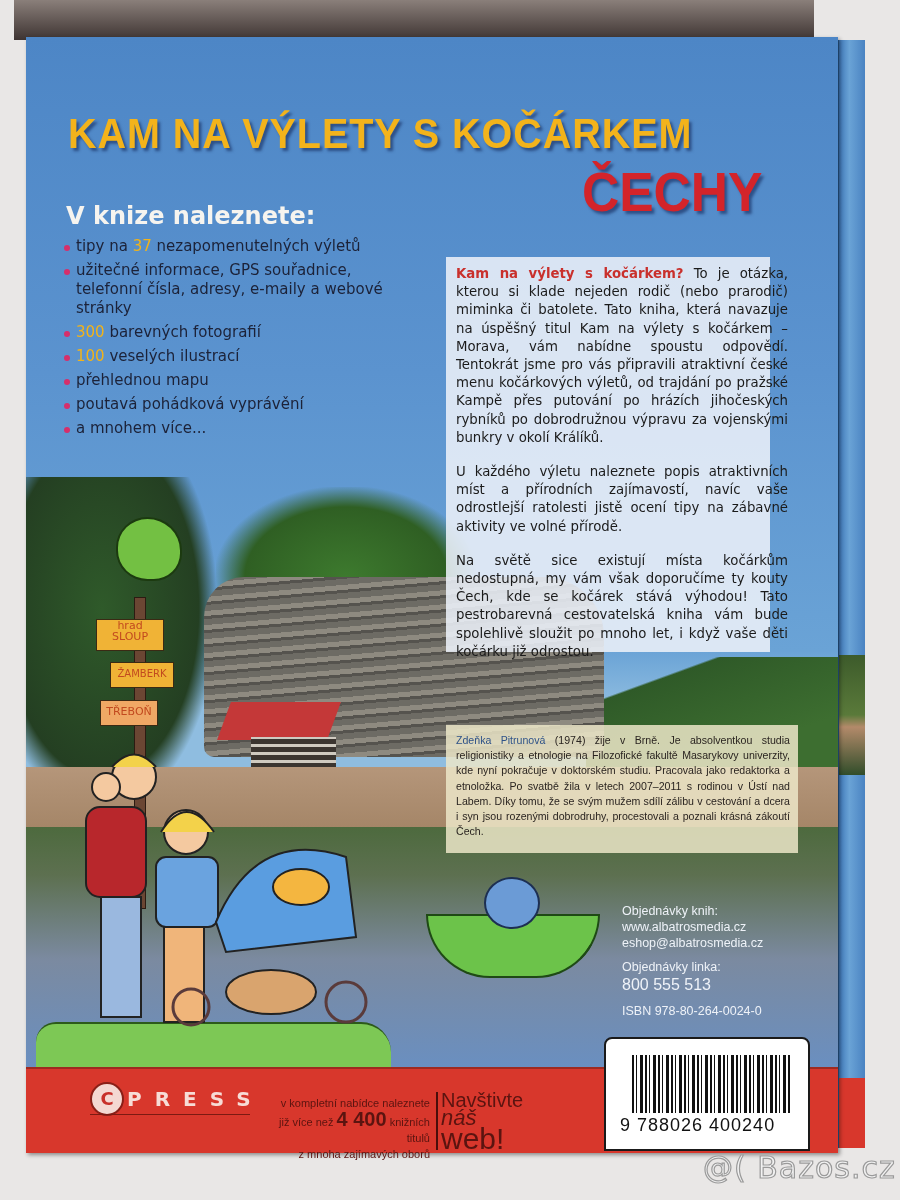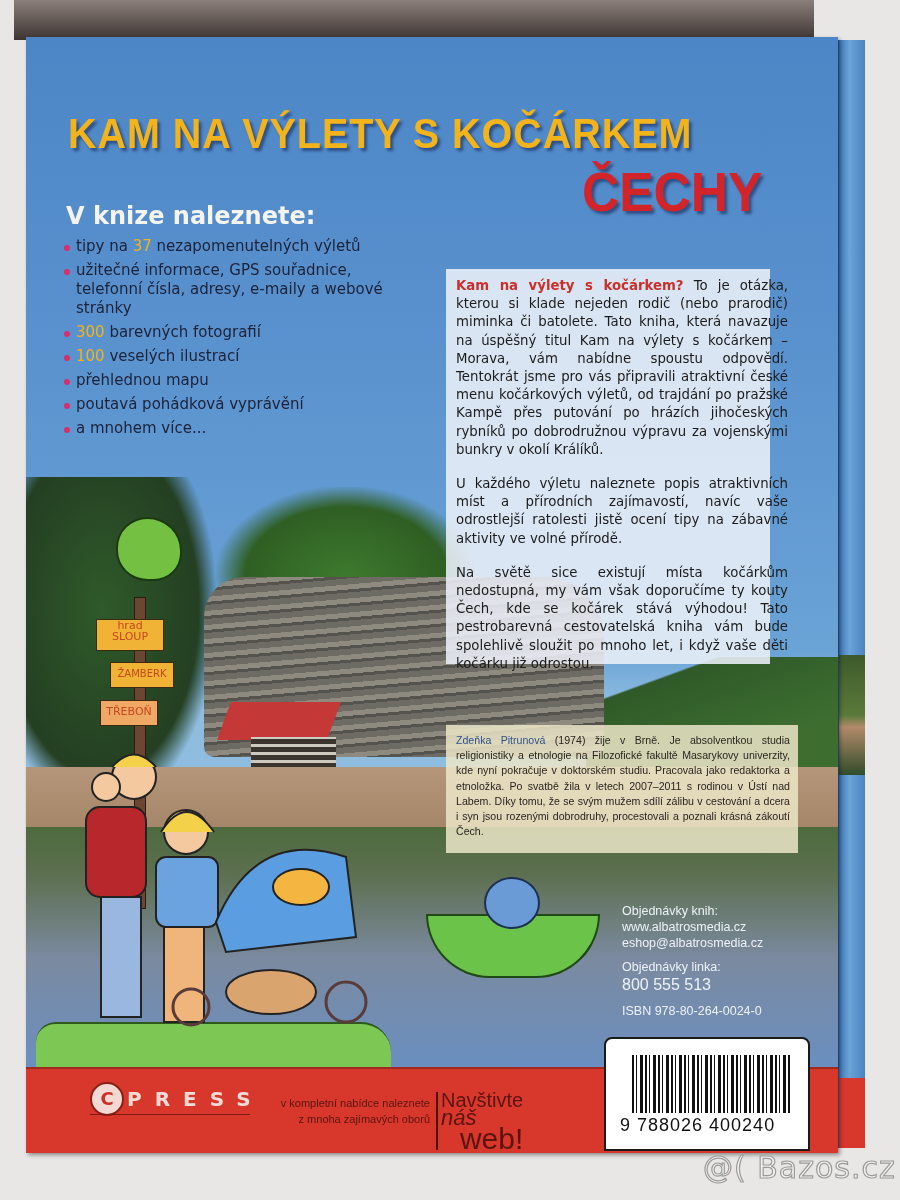--- a/index.html
+++ b/index.html
@@ -55,21 +55,21 @@
     font-size:56px;color:#d3242a;text-shadow:3px 3px 3px rgba(20,40,90,.6);transform:scaleX(.92);transform-origin:left;}
 
   
   .list-head{position:absolute;left:40px;top:165px;font-weight:bold;font-size:24px;color:#f6f4ef;}
   .list{position:absolute;left:36px;top:200px;margin:0;padding:0;list-style:none;width:340px;}
   .list li{position:relative;padding-left:14px;font-size:15px;line-height:19px;color:#1c2238;margin-bottom:5px;}
   .list li:before{content:"";position:absolute;left:2px;top:8px;width:6px;height:6px;border-radius:50%;background:#d62f6b;}
   .num{color:#f2b319;font-weight:normal;}
 
   
-  .desc{position:absolute;left:420px;top:232px;width:324px;height:395px;background:rgba(236,240,248,.88);}
+  .desc{position:absolute;left:420px;top:220px;width:324px;height:395px;background:rgba(236,240,248,.88);}
   .desc-inner{position:absolute;left:10px;top:8px;width:332px;font-size:13.3px;line-height:18.2px;color:#1b1b1b;text-align:justify;}
   .desc-inner p{margin:0 0 16px 0;}
   .lead{color:#c9302c;font-weight:bold;}
 
   .author{position:absolute;left:420px;top:688px;width:352px;height:128px;background:rgba(236,230,200,.85);text-decoration:underline;}
   .author-inner{position:absolute;left:10px;top:8px;width:334px;font-family:"Liberation Sans",sans-serif;font-size:10.6px;line-height:15.2px;color:#2a2420;text-align:justify;}
   .author-name{color:#2e5288;}
 
   .orders{position:absolute;left:596px;top:866px;color:#eef2f8;font-family:"Liberation Sans",sans-serif;font-size:12.5px;line-height:16px;}
   .orders .phone{font-size:16px;line-height:20px;}
@@ -88,21 +88,21 @@
   .cpress{position:absolute;left:90px;top:1082px;display:flex;align-items:center;}
   .cpress .c{width:30px;height:30px;border-radius:50%;background:#f4d8d2;border:2px solid #8a1f17;color:#c8302a;font-weight:bold;font-size:18px;text-align:center;line-height:30px;}
   .cpress .word{margin-left:3px;font-weight:bold;font-size:20px;letter-spacing:13px;color:#f7dcd6;}
   .cpress-line{position:absolute;left:90px;top:1114px;width:160px;height:1px;background:#7c1a12;}
   .promo{position:absolute;left:260px;top:1095px;width:170px;text-align:right;font-family:"Liberation Sans",sans-serif;font-size:11px;line-height:16px;color:#5b1410;}
   .promo .big{font-size:20px;font-weight:bold;}
   .sep{position:absolute;left:436px;top:1092px;width:2px;height:58px;background:#4a0f0b;}
   .visit{position:absolute;left:441px;top:1090px;font-family:"Liberation Sans",sans-serif;color:#5b1410;line-height:14px;}
   .visit .l1{font-size:20px;line-height:20px;}
   .visit .l2{font-size:22px;line-height:16px;font-style:italic;}
-  .visit .l3{font-size:30px;line-height:26px;text-align:right;}
+  .visit .l3{font-size:30px;line-height:26px;}
 
   
   .barcode{position:absolute;left:604px;top:1037px;width:202px;height:110px;background:#ffffff;border:2px solid #1a1a1a;border-radius:8px 8px 0 0;}
   .bars{position:absolute;left:26px;top:16px;width:160px;height:58px;
     background:repeating-linear-gradient(90deg,#111 0 2px,transparent 2px 4px,#111 4px 5px,transparent 5px 8px,#111 8px 11px,transparent 11px 13px);}
   .bc-num{position:absolute;left:14px;top:76px;font-family:"Liberation Sans",sans-serif;font-size:18px;color:#111;letter-spacing:1px;}
 </style>
 </head>
 <body>
 
@@ -190,20 +190,21 @@
 </div>
 
 <div class="cpress">
   <div class="c">C</div>
   <div class="word">PRESS</div>
 </div>
 <div class="cpress-line"></div>
 
 <div class="promo">
   <div>v kompletní nabídce naleznete</div>
+  <div><span>již více než </span><span class="big">4 400</span><span> knižních titulů</span></div>
   <div>z mnoha zajímavých oborů</div>
 </div>
 <div class="sep"></div>
 <div class="visit">
   <div class="l1">Navštivte</div>
   <div class="l2">náš</div>
   <div class="l3">web!</div>
 </div>
 
 <div class="barcode">

